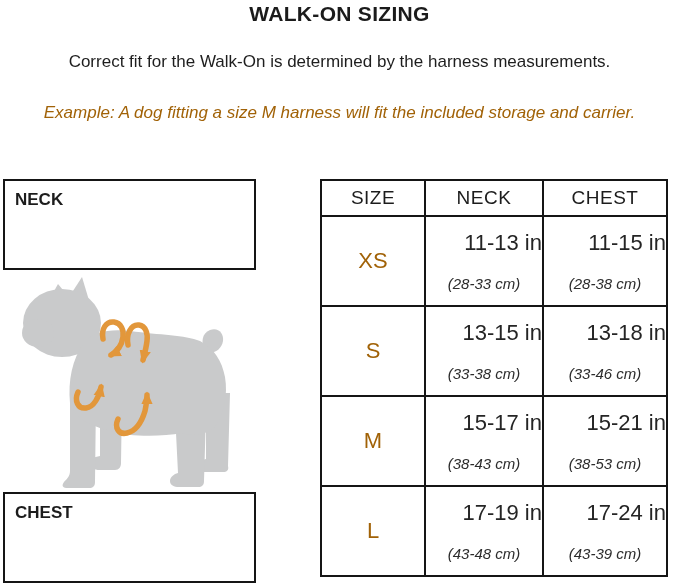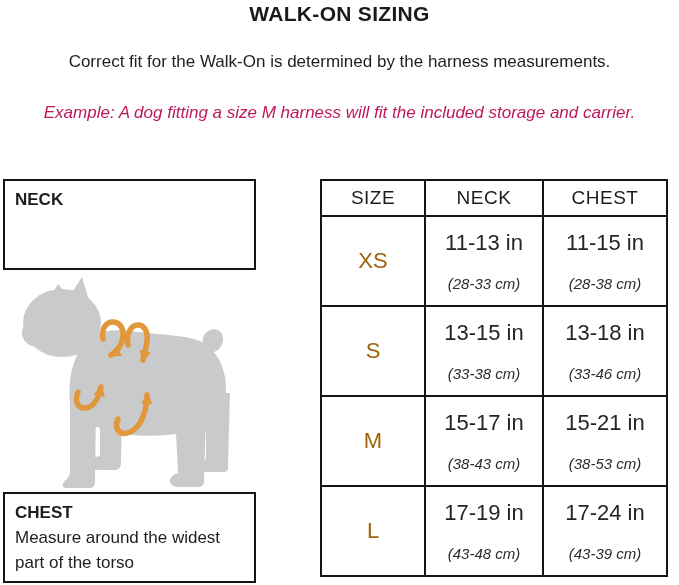--- a/index.html
+++ b/index.html
@@ -10,21 +10,21 @@
   .page-title{
     position:absolute;top:2px;left:0;width:679px;text-align:center;
     font-size:21px;font-weight:700;letter-spacing:.3px;color:#1b1b1b;
   }
   .intro-line{
     position:absolute;top:52px;left:0;width:679px;text-align:center;
     font-size:17px;color:#1e1e1e;
   }
   .example-line{
     position:absolute;top:103px;left:0;width:679px;text-align:center;
-    font-size:17px;font-style:italic;color:#be185d;
+    font-size:17px;font-style:italic;color:#a16207;
   }
   .note-box{
     position:absolute;left:3px;box-sizing:border-box;width:253px;height:91px;
     border:2px solid #151515;background:#fff;padding:6px 10px 0 10px;
   }
   .note-box.neck{top:179px;}
   .note-box.chest{top:492px;}
   .note-heading{font-size:17px;font-weight:700;line-height:25px;color:#1c1c1c;}
   .note-body{font-size:17px;line-height:25px;color:#1e1e1e;}
   .dog-figure{position:absolute;left:10px;top:273px;width:240px;height:218px;}
@@ -36,21 +36,21 @@
     background:#fff;padding:0;
   }
   .size-table th{
     font-size:19px;font-weight:400;letter-spacing:.5px;height:34px;color:#1c1c1c;
   }
   .size-table td{height:88px;}
   .col-size{width:102px;}
   .col-neck{width:116px;}
   .col-chest{width:122px;}
   .size-val{font-size:22px;color:#a16207;}
-  .in-val{font-size:22px;color:#252525;}
+  .in-val{font-size:22px;color:#252525;text-align:right;}
   .cm-val{font-size:15px;font-style:italic;color:#2c2c2c;margin-top:19px;}
 </style>
 </head>
 <body>
 
 <div class="page-title">WALK-ON SIZING</div>
 <div class="intro-line">Correct fit for the Walk-On is determined by the harness measurements.</div>
 <div class="example-line">Example: A dog fitting a size M harness will fit the included storage and carrier.</div>
 
 <div class="note-box neck">
@@ -88,21 +88,20 @@
       <path d="M93,66 C91,56 96,48 104,49 C111,50 114,57 113,64 C112,72 107,79 101,82" marker-end="url(#ah)"></path>
       <path d="M118,72 C116,61 121,51 129,52 C136,53 138,61 137,68 C136,76 134,83 133,87" marker-end="url(#ah)"></path>
       <path d="M68,119 C64,128 68,136 76,135 C84,134 89,124 91,114" marker-end="url(#ah)"></path>
       <path d="M108,146 C104,155 109,162 117,160 C126,158 132,148 135,138 C136,133 137,127 137,122" marker-end="url(#ah)"></path>
     </g>
   </svg>
 </div>
 
 <div class="note-box chest">
   <div class="note-heading">CHEST</div>
-  <div class="note-body">Measure around the widest part of the torso</div>
 </div>
 
 <table class="size-table">
   <thead>
     <tr>
       <th class="col-size">SIZE</th>
       <th class="col-neck">NECK</th>
       <th class="col-chest">CHEST</th>
     </tr>
   </thead>

